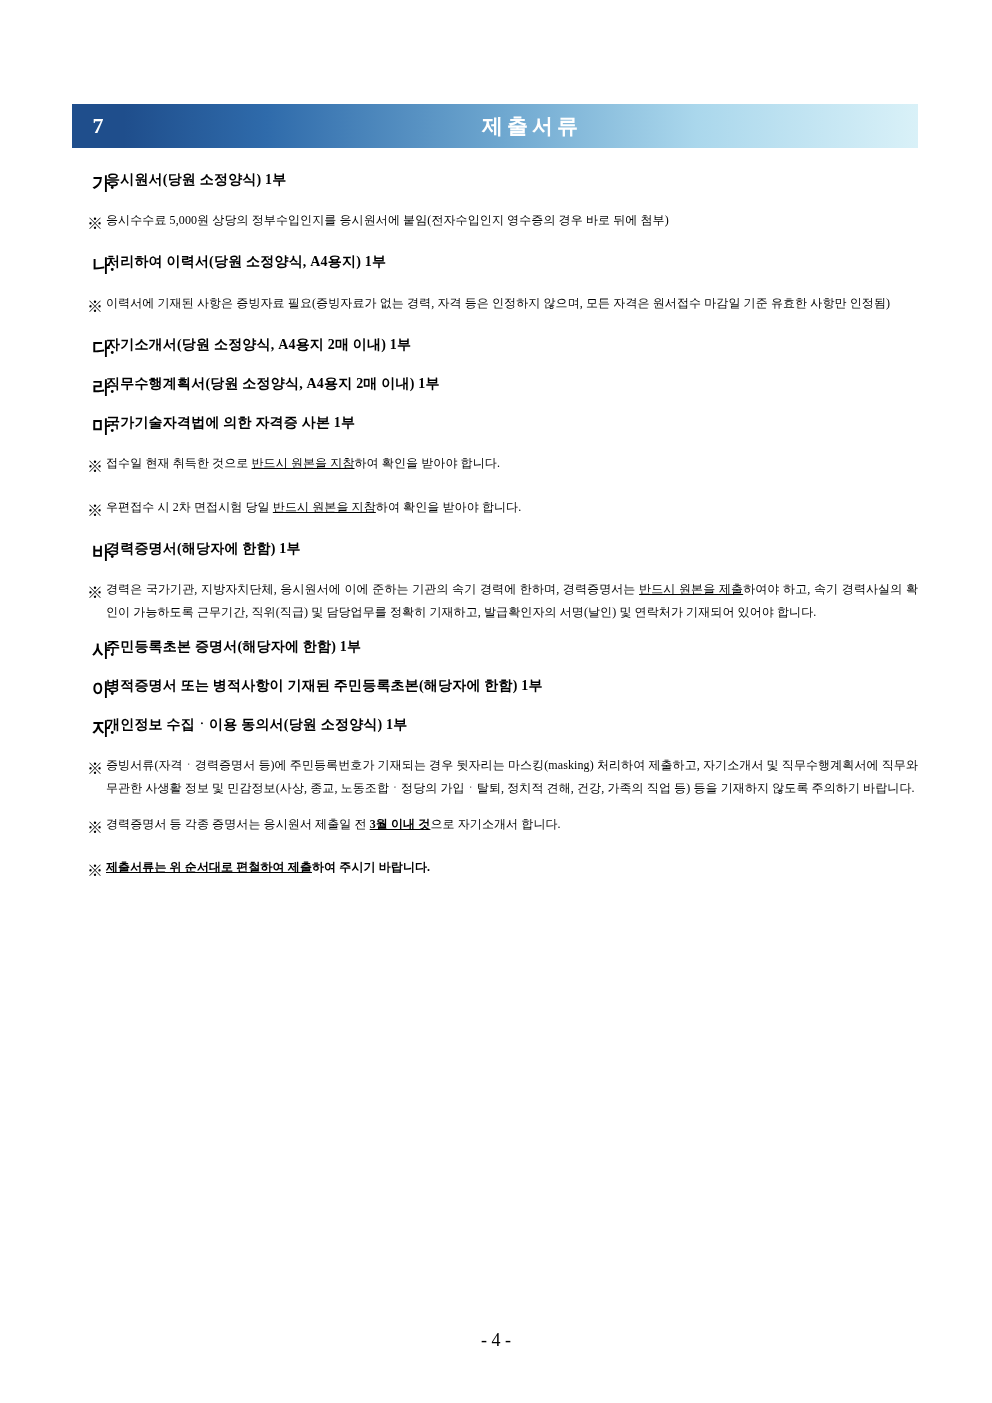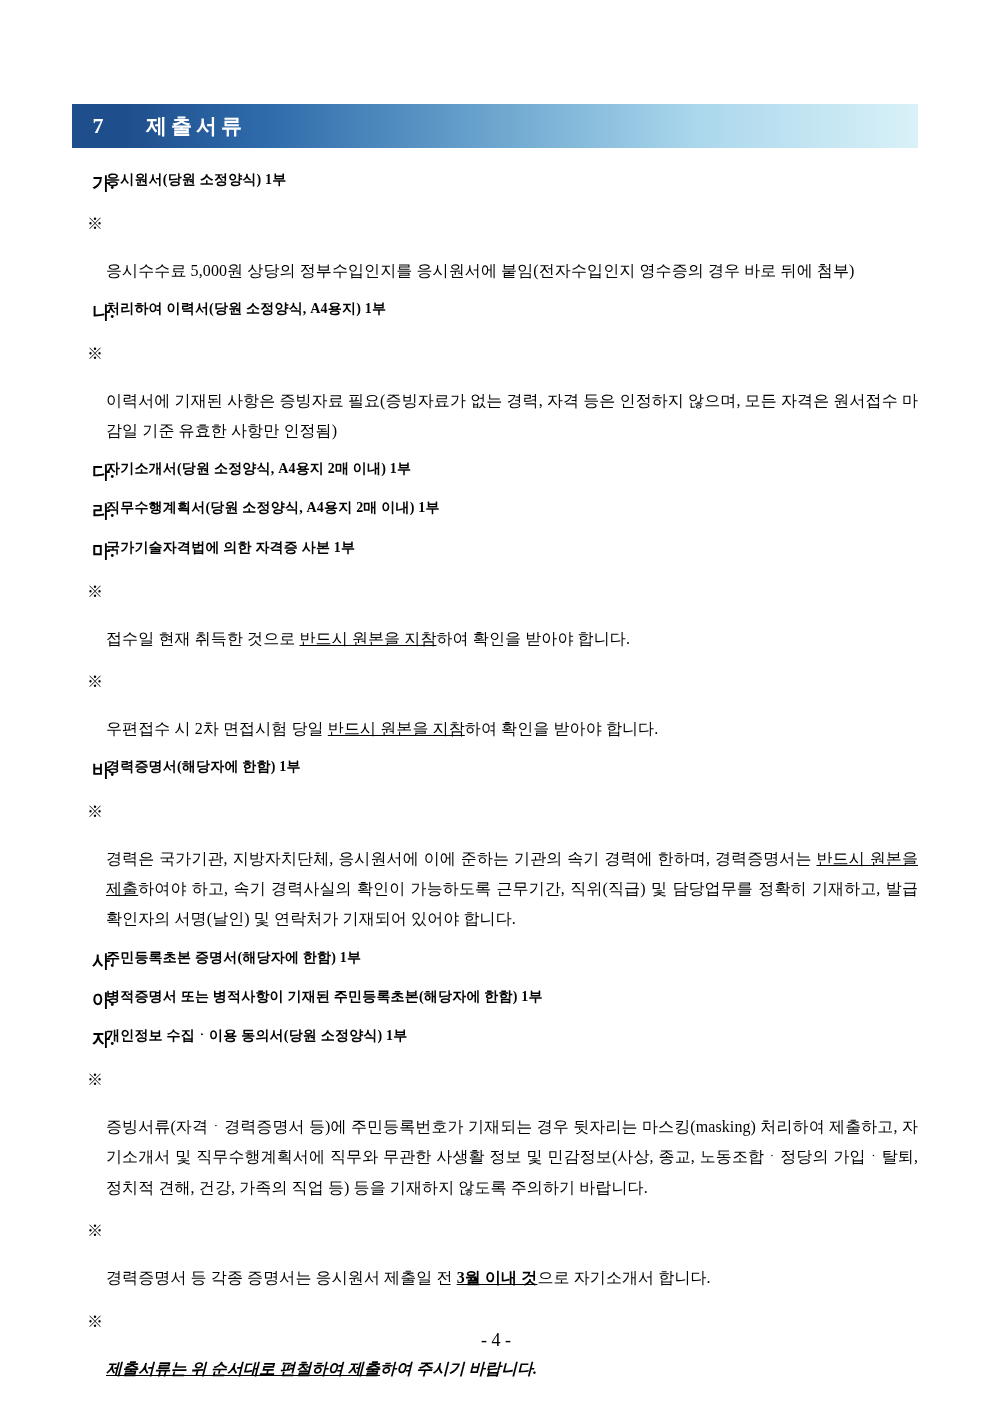--- a/index.html
+++ b/index.html
@@ -42,20 +42,21 @@
     align-items: center;
     justify-content: center;
     letter-spacing: 0;
   }
   .section-title-bar {
     flex: 1;
     background: linear-gradient(to right, #1f4e8c 0%, #2f6bab 18%, #6fa8d0 48%, #aad7ec 72%, #d9f1f8 100%);
     display: flex;
     align-items: center;
     padding-left: 22px;
+    justify-content: center;
   }
   .section-title-bar .title-text {
     color: #ffffff;
     font-size: 21px;
     font-weight: bold;
     letter-spacing: 4px;
     font-family: "Liberation Serif", serif;
   }
 
   
@@ -94,31 +95,29 @@
   .note .marker {
     flex: 0 0 auto;
     font-size: 16px;
     line-height: 1.9;
     width: 34px;
     padding-left: 15px;
     box-sizing: border-box;
   }
   .note .body {
     flex: 1 1 auto;
-    font-size: 16px;
+    font-size: 12px;
     line-height: 1.9;
     text-align: justify;
     text-justify: inter-character;
     letter-spacing: 0.1px;
     padding-right: 2px;
-    margin-top: 47px;
   }
   .note.bold .body {
     font-weight: bold;
-    font-style: italic;
   }
   .u { text-decoration: underline; }
   .b { font-weight: bold; }
 
   .footer {
     position: absolute;
     left: 0;
     right: 0;
     bottom: 52px;
     text-align: center;

